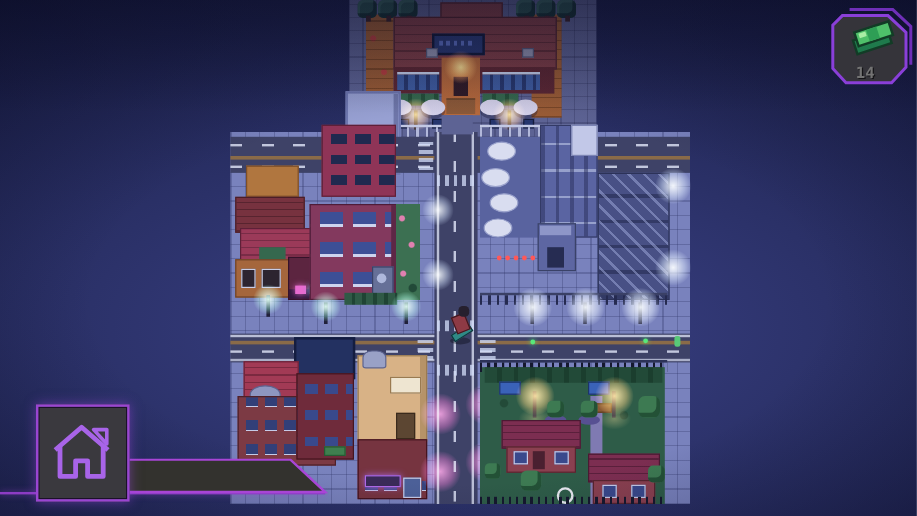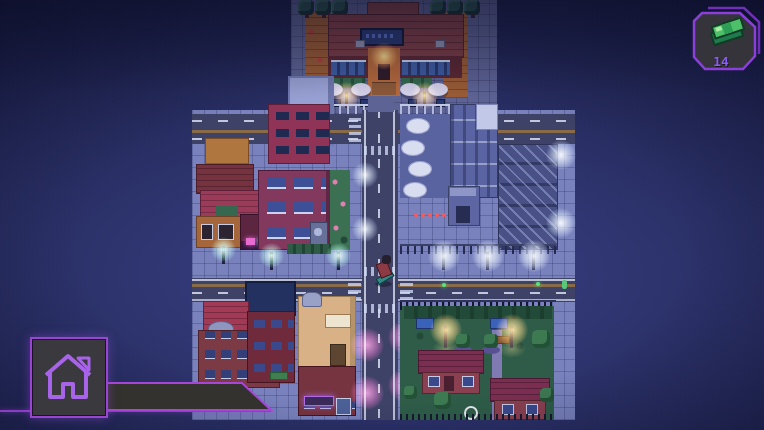--- a/index.html
+++ b/index.html
@@ -23,21 +23,21 @@
   .xwalk-h{position:absolute;background:repeating-linear-gradient(0deg,rgba(210,220,248,.75) 0 3px,transparent 3px 7px)}
   .xwalk-v{position:absolute;background:repeating-linear-gradient(90deg,rgba(210,220,248,.75) 0 3px,transparent 3px 7px)}
   .sidewalk-grid{
     background-color:#7982bd;
     background-image:
       repeating-linear-gradient(90deg, rgba(44,50,100,.30) 0 1px, transparent 1px 12px),
       repeating-linear-gradient(0deg, rgba(44,50,100,.30) 0 1px, transparent 1px 12px);
   }
   .money-value{
     position:absolute;left:0;right:10px;bottom:5px;text-align:center;
-    font-family:"DejaVu Sans Mono",monospace;font-weight:bold;font-size:13px;color:#8b5cf6;
+    font-family:"DejaVu Sans Mono",monospace;font-weight:bold;font-size:13px;color:#737373;
     text-shadow:1px 1px 0 rgba(0,0,0,.6);
   }
 </style>
 </head>
 <body>
 
 <div id="map" class="a" style="left:192px;top:0;width:383px;height:420px">
 
   <div class="a sidewalk-grid" style="left:0;top:110px;width:383px;height:310px"></div>
 

